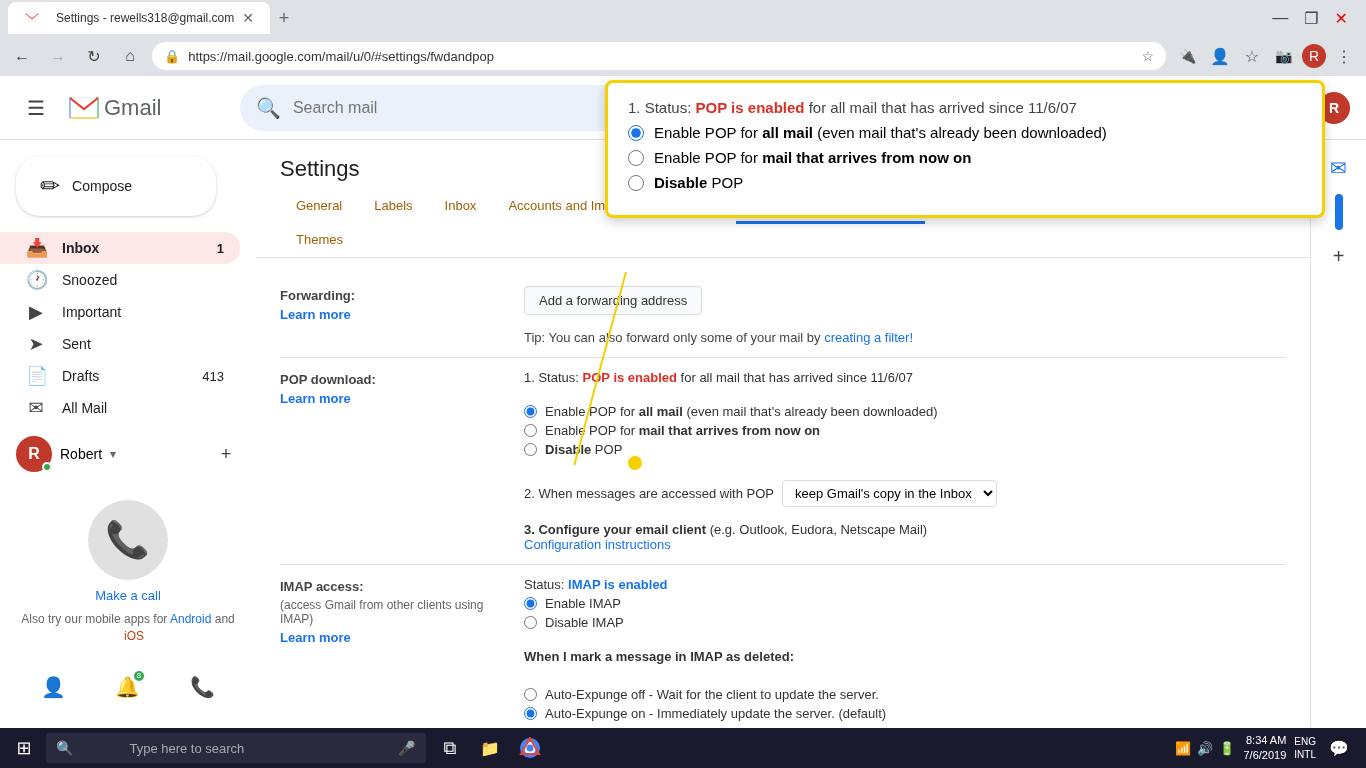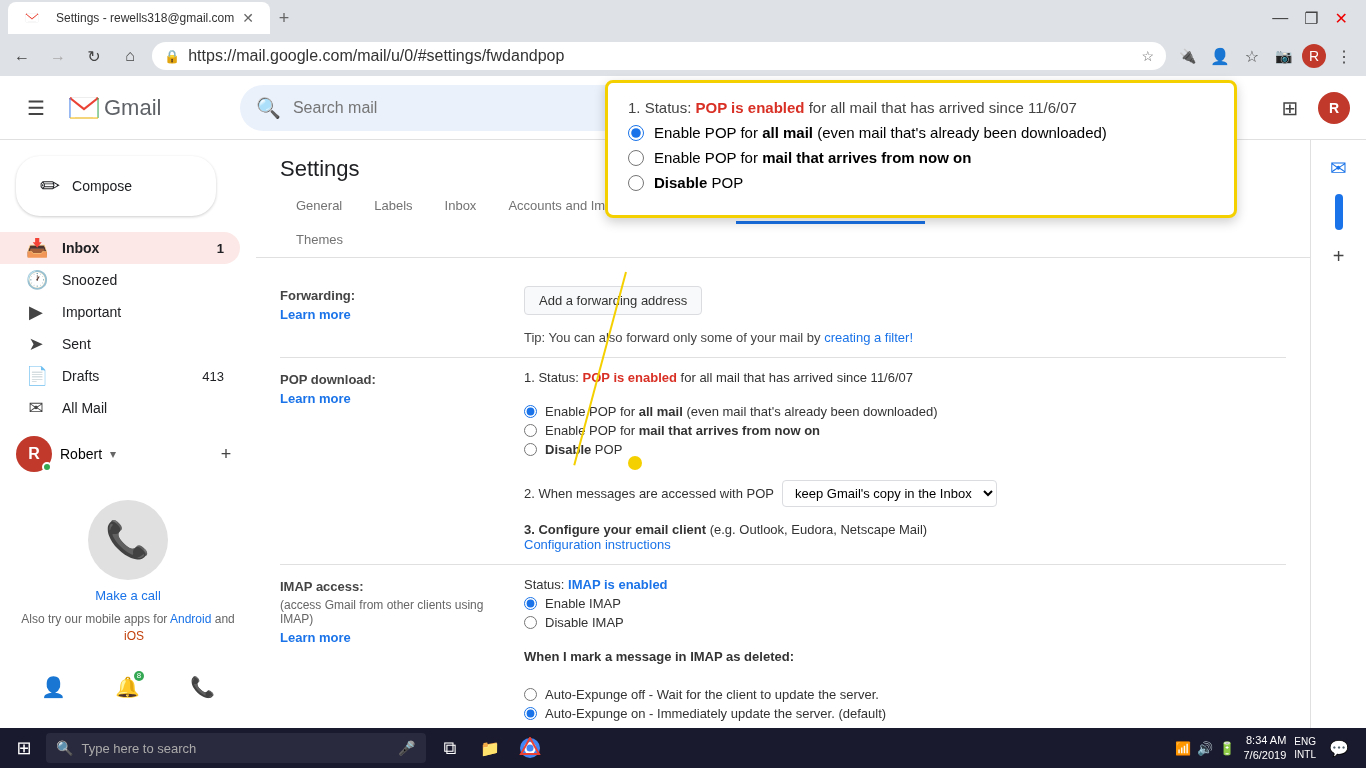--- a/index.html
+++ b/index.html
@@ -11,21 +11,21 @@
     .tab { background: #fff; border-radius: 8px 8px 0 0; padding: 0 16px; height: 32px; display: flex; align-items: center; gap: 8px; font-size: 12px; color: #333; min-width: 200px; }
     .tab-favicon { width: 16px; height: 16px; }
     .tab-title { flex: 1; overflow: hidden; text-overflow: ellipsis; white-space: nowrap; margin-left: 8px; }
     .tab-close { color: #666; cursor: pointer; font-size: 14px; }
     .new-tab-btn { width: 28px; height: 28px; border-radius: 50%; display: flex; align-items: center; justify-content: center; color: #666; font-size: 18px; cursor: pointer; }
     .win-btn { font-size: 16px; color: #444; cursor: pointer; padding: 0 6px; }
 
     .address-bar-row { display: flex; align-items: center; height: 40px; padding: 0 8px; gap: 8px; background: #dee1e6; }
     .nav-btn { width: 28px; height: 28px; border-radius: 50%; display: flex; align-items: center; justify-content: center; color: #444; font-size: 16px; cursor: pointer; }
     .address-bar { flex: 1; height: 28px; border-radius: 14px; background: #fff; display: flex; align-items: center; padding: 0 12px; gap: 8px; font-size: 13px; color: #333; border: none; }
-    .address-text { flex: 1; font-size: 16px; color: #333; }
+    .address-text { flex: 1; font-size: 13px; color: #333; }
     .address-icons { display: flex; gap: 8px; }
     .addr-icon { color: #666; font-size: 14px; cursor: pointer; }
     .browser-actions { display: flex; gap: 4px; align-items: center; }
     .browser-action-btn { width: 28px; height: 28px; border-radius: 50%; display: flex; align-items: center; justify-content: center; color: #444; font-size: 16px; cursor: pointer; }
 
     
     .gmail-wrapper { display: flex; flex-direction: column; height: calc(768px - 76px); background: #fff; }
 
     
     .gmail-header { display: flex; align-items: center; height: 64px; padding: 0 16px; border-bottom: 1px solid #e0e0e0; background: #fff; gap: 12px; }
@@ -62,21 +62,21 @@
     .try-mobile { font-size: 12px; color: #666; text-align: center; margin-top: 8px; line-height: 1.4; }
     .android-link { color: #1a73e8; cursor: pointer; margin-top: 8px; }
     .ios-link { color: #c2410c; cursor: pointer; padding-left: 12px; }
     .sidebar-bottom-icons { display: flex; justify-content: space-around; padding: 8px 16px; }
     .sidebar-bottom-icon { width: 36px; height: 36px; border-radius: 50%; display: flex; align-items: center; justify-content: center; cursor: pointer; color: #444; font-size: 20px; }
 
     
     .content { flex: 1; overflow-y: auto; padding: 0; background: #fff; }
     .settings-title { font-size: 22px; color: #202124; font-weight: 400; padding: 16px 24px 8px; }
     .settings-tabs { display: flex; border-bottom: 1px solid #e0e0e0; padding: 0 24px; flex-wrap: wrap; }
-    .settings-tab { padding: 8px 16px; font-size: 13px; color: #737373; cursor: pointer; border-bottom: 2px solid transparent; white-space: nowrap; }
+    .settings-tab { padding: 8px 16px; font-size: 13px; color: #a16207; cursor: pointer; border-bottom: 2px solid transparent; white-space: nowrap; }
 
     .settings-section { padding: 16px 24px; }
     .settings-row { display: flex; gap: 24px; padding: 12px 0; border-bottom: 1px solid #e0e0e0; }
     .row-label { width: 220px; flex-shrink: 0; font-size: 13px; color: #444; font-weight: bold; padding-top: 2px; }
     .row-label-sub { font-size: 12px; color: #666; font-weight: normal; margin-top: 4px; }
     .row-content { flex: 1; font-size: 13px; color: #333; }
     .learn-more-link { color: #1a73e8; cursor: pointer; font-size: 13px; display: block; margin-top: 4px; text-decoration: none; }
     .forwarding-btn { border: 1px solid #dadce0; background: #f8f9fa; padding: 6px 14px; border-radius: 4px; font-size: 13px; cursor: pointer; color: #333; }
     .tip-text { font-size: 13px; color: #444; }
     .tip-link { color: #1a73e8; cursor: pointer; }
@@ -98,21 +98,21 @@
 
     
     .content::-webkit-scrollbar { width: 8px; }
     .content::-webkit-scrollbar-thumb { background: #dadce0; border-radius: 4px; }
 
     
     .popup-box {
       position: absolute;
       top: 80px;
       left: 605px;
-      width: 632px;
+      width: 720px;
       background: white;
       border: 3px solid #f5d000;
       border-radius: 8px;
       padding: 16px 20px;
       z-index: 100;
       box-shadow: 0 4px 12px rgba(0,0,0,0.2);
     }
     .popup-radio-option { display: flex; align-items: center; gap: 10px; margin: 8px 0; font-size: 15px; cursor: pointer; }
     .popup-radio-option input[type="radio"] { accent-color: #1a73e8; width: 16px; height: 16px; }
 
@@ -137,21 +137,21 @@
       background: #f5d000;
       border-radius: 50%;
       z-index: 100;
     }
 
     
     .taskbar { position: fixed; bottom: 0; left: 0; width: 1366px; height: 40px; background: #1a1a2e; display: flex; align-items: center; padding: 0 4px; gap: 2px; z-index: 200; }
     .taskbar-start { width: 40px; height: 40px; display: flex; align-items: center; justify-content: center; color: white; font-size: 18px; cursor: pointer; }
     .taskbar-search { flex: 1; max-width: 380px; height: 30px; background: #2a2a3e; border-radius: 4px; display: flex; align-items: center; padding: 0 10px; gap: 8px; }
     .taskbar-search-icon { color: #aaa; font-size: 14px; }
-    .taskbar-search-text { color: #aaa; font-size: 13px; }
+    .taskbar-search-text { color: #aaa; font-size: 13px; margin-left: 48px; }
     .taskbar-icons { display: flex; align-items: center; gap: 4px; margin-left: 4px; }
     .taskbar-icon { width: 36px; height: 36px; border-radius: 4px; display: flex; align-items: center; justify-content: center; cursor: pointer; font-size: 18px; }
     .taskbar-right { margin-left: auto; display: flex; align-items: center; gap: 8px; padding-right: 8px; }
     .taskbar-sys-icons { display: flex; align-items: center; gap: 6px; color: white; font-size: 14px; }
     .taskbar-notification { width: 30px; height: 30px; display: flex; align-items: center; justify-content: center; color: white; font-size: 16px; cursor: pointer; }
   </style>
 </head>
 <body>
 
 <div class="browser-chrome">

